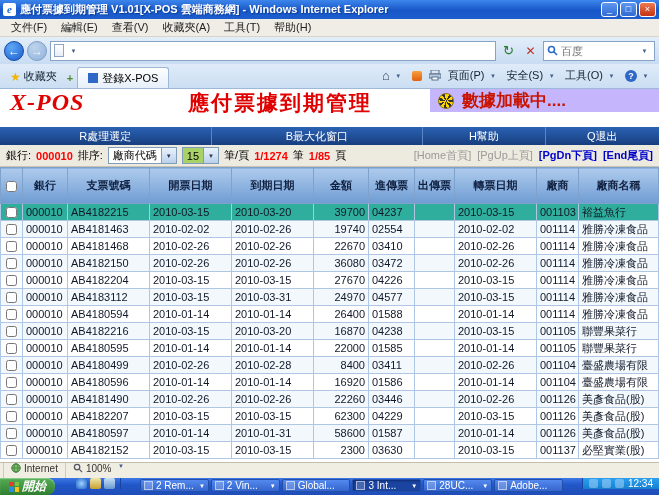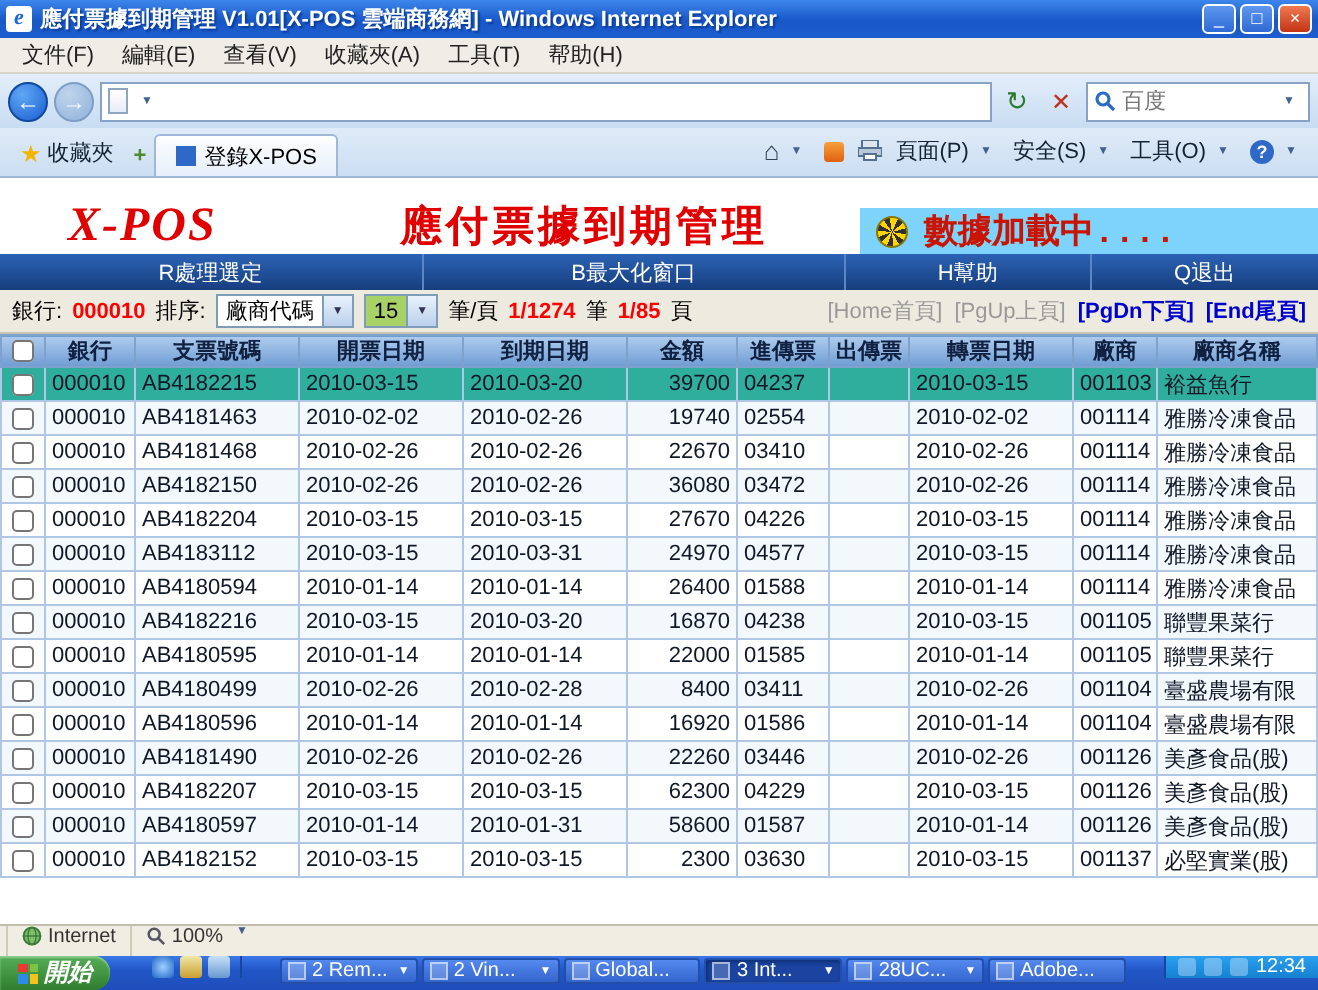--- a/index.html
+++ b/index.html
@@ -59,27 +59,27 @@
   .favicon { width:10px; height:10px; background:#2E69C8; }
   .cmds { margin-left:auto; display:flex; align-items:center; gap:1px; margin-bottom:3px; }
   .cmd { display:flex; align-items:center; gap:2px; padding:2px 3px; color:#123; }
   .home-glyph { font-size:13px; color:#345; line-height:10px; }
   .rss { width:10px; height:10px; border-radius:2px; background:linear-gradient(#F8A03C,#E06010); }
   .help-glyph { width:12px; height:12px; border-radius:50%; background:#2E69C8; color:#fff;
                 font-size:9px; font-weight:bold; text-align:center; line-height:12px; }
 
   
   .content { flex:1; background:#fff; display:flex; flex-direction:column; overflow:hidden; }
-  .pageheader { flex:0 0 38px; display:flex; align-items:flex-end;padding-left:24px; }
+  .pageheader { flex:0 0 38px; display:flex; align-items:flex-start; }
   .logo { width:130px; display:flex; align-items:center; padding-left:10px; color:#E00000;
           font:italic bold 24px "Liberation Serif",serif; letter-spacing:1px; }
   .ptitle { flex:1; display:flex; align-items:center; justify-content:center; color:#E00000;
             font-size:21px; font-weight:bold; letter-spacing:2px; }
-  .loading { width:229px; background:#7dd3fc; display:flex; align-items:center; gap:8px;
-             padding-left:8px; color:#C81400; font-size:17px; font-weight:bold;font-family:Liberation Mono, monospace; }
+  .loading { width:229px; background:#c4b5fd; display:flex; align-items:center; gap:8px;
+             padding-left:8px; color:#C81400; font-size:17px; font-weight:bold; }
   .spinner { width:16px; height:16px; border-radius:50%; border:1px solid #887700; flex:0 0 16px;
              background:repeating-conic-gradient(#FFD400 0 25deg,#303030 25deg 50deg); }
 
   .navbar { flex:0 0 18px; background:linear-gradient(#2B62B4,#173E7E); display:flex; color:#fff; }
   .nav-item { display:flex; align-items:center; justify-content:center; border-left:1px solid #5B86C6; }
   .nav-item:first-child { border-left:none; }
   .nv1{flex:1.15} .nv2{flex:1.3} .nv3{flex:1.3} .nv4{flex:.75} .nv5{flex:.7}
 
   .toolbar { flex:0 0 22px; background:#EDEBE0; border-bottom:1px solid #C8C4B4;
              display:flex; align-items:center; gap:5px; padding:0 6px; }
@@ -88,21 +88,21 @@
   .sel.green { background:#A8D168; }
   .sel-text { padding:0 4px; }
   .sel-arrow { width:15px; height:100%; background:linear-gradient(#E9F2FC,#BAD1EC);
                border-left:1px solid #7F9DB9; display:flex; align-items:center; justify-content:center;
                font-size:6px; color:#335; }
   .links { margin-left:auto; display:flex; gap:6px; }
   .plink { color:#00C; font-weight:bold; text-decoration:none; }
   .plink.disabled { color:#999; font-weight:normal; }
 
   table { width:100%; border-collapse:collapse; table-layout:fixed; font-size:11px; }
-  thead th { background:linear-gradient(#AECBEC,#6F9CD4); border:1px solid #7FA2CC; height:16px;
+  thead th { background:linear-gradient(#AECBEC,#6F9CD4); border:1px solid #7FA2CC; height:36px;
              font-weight:bold; color:#102040; padding:0 2px; overflow:hidden; white-space:nowrap; }
   td { border:1px solid #AFC7E4; height:17px; padding:0 3px; white-space:nowrap; overflow:hidden; color:#101828; }
   tbody tr:nth-child(even) td { background:#F3F8FD; }
   tr.hl td { background:#2FAE9D; }
   .num { text-align:right; }
   input[type=checkbox] { width:11px; height:11px; margin:0; vertical-align:middle; }
   .c-check { text-align:center; }
 
   
   .statusbar { flex:0 0 16px; background:#F0EEE2; border-top:1px solid #C2BEAE;

